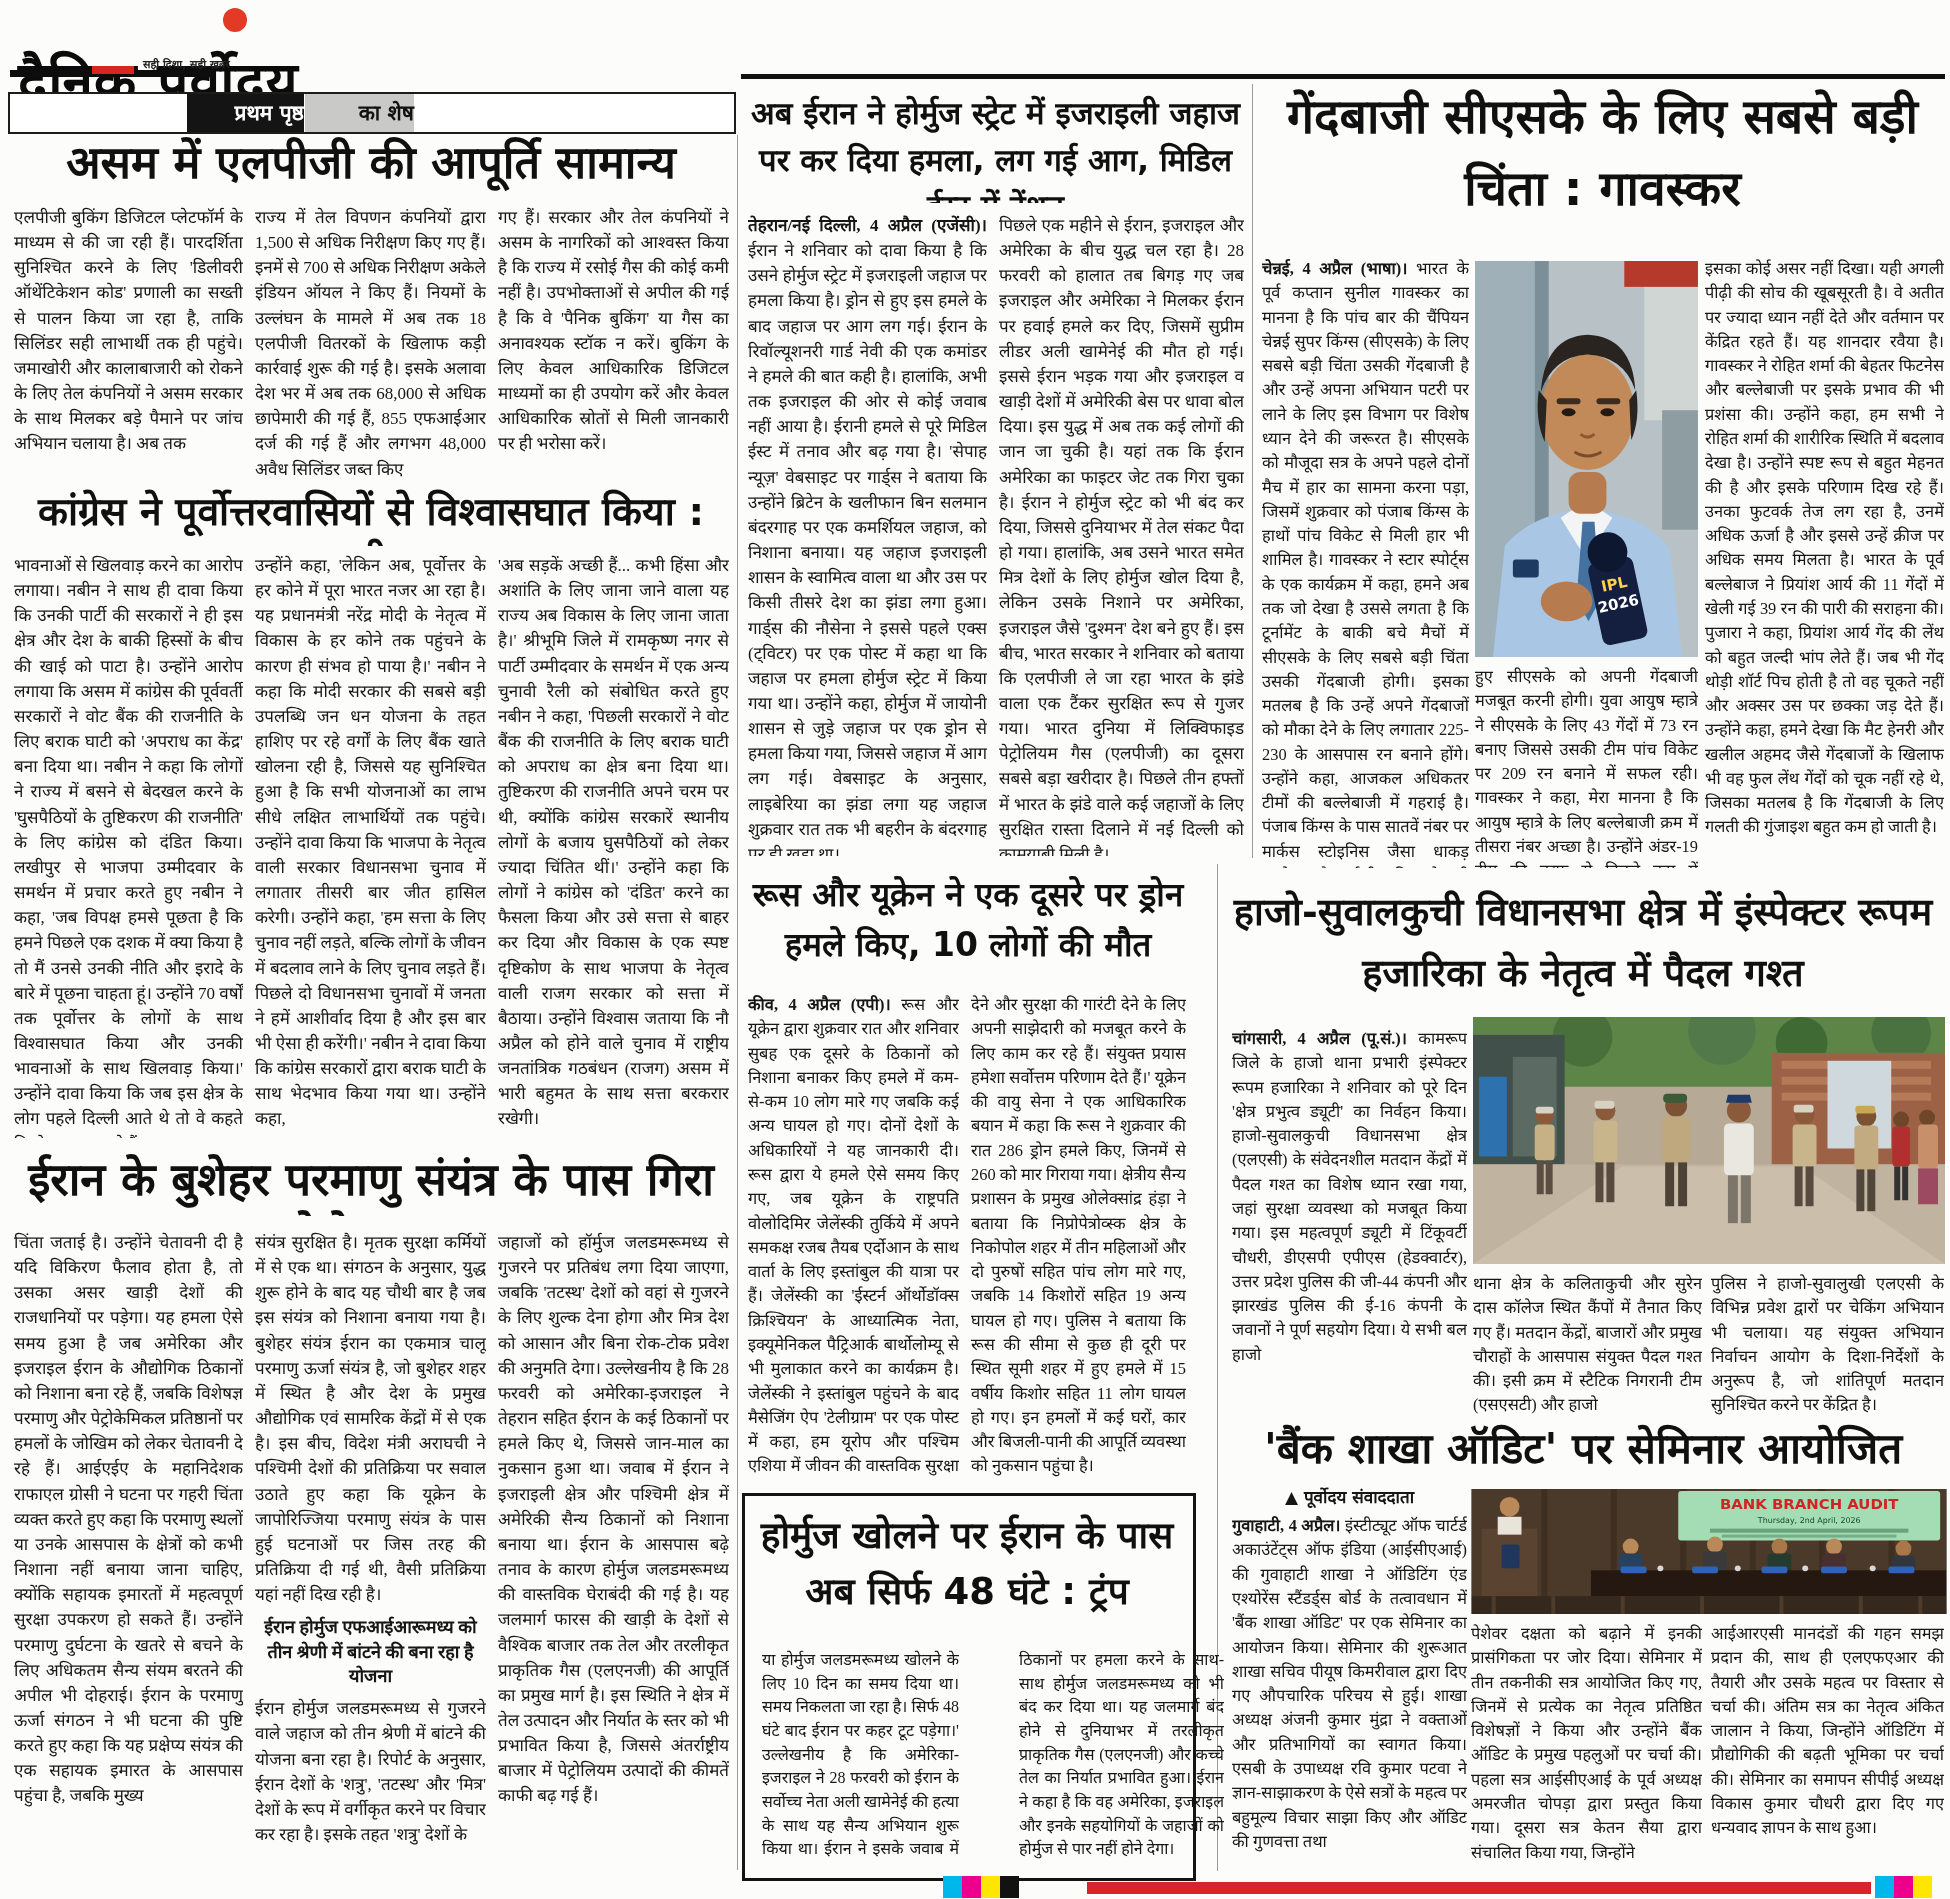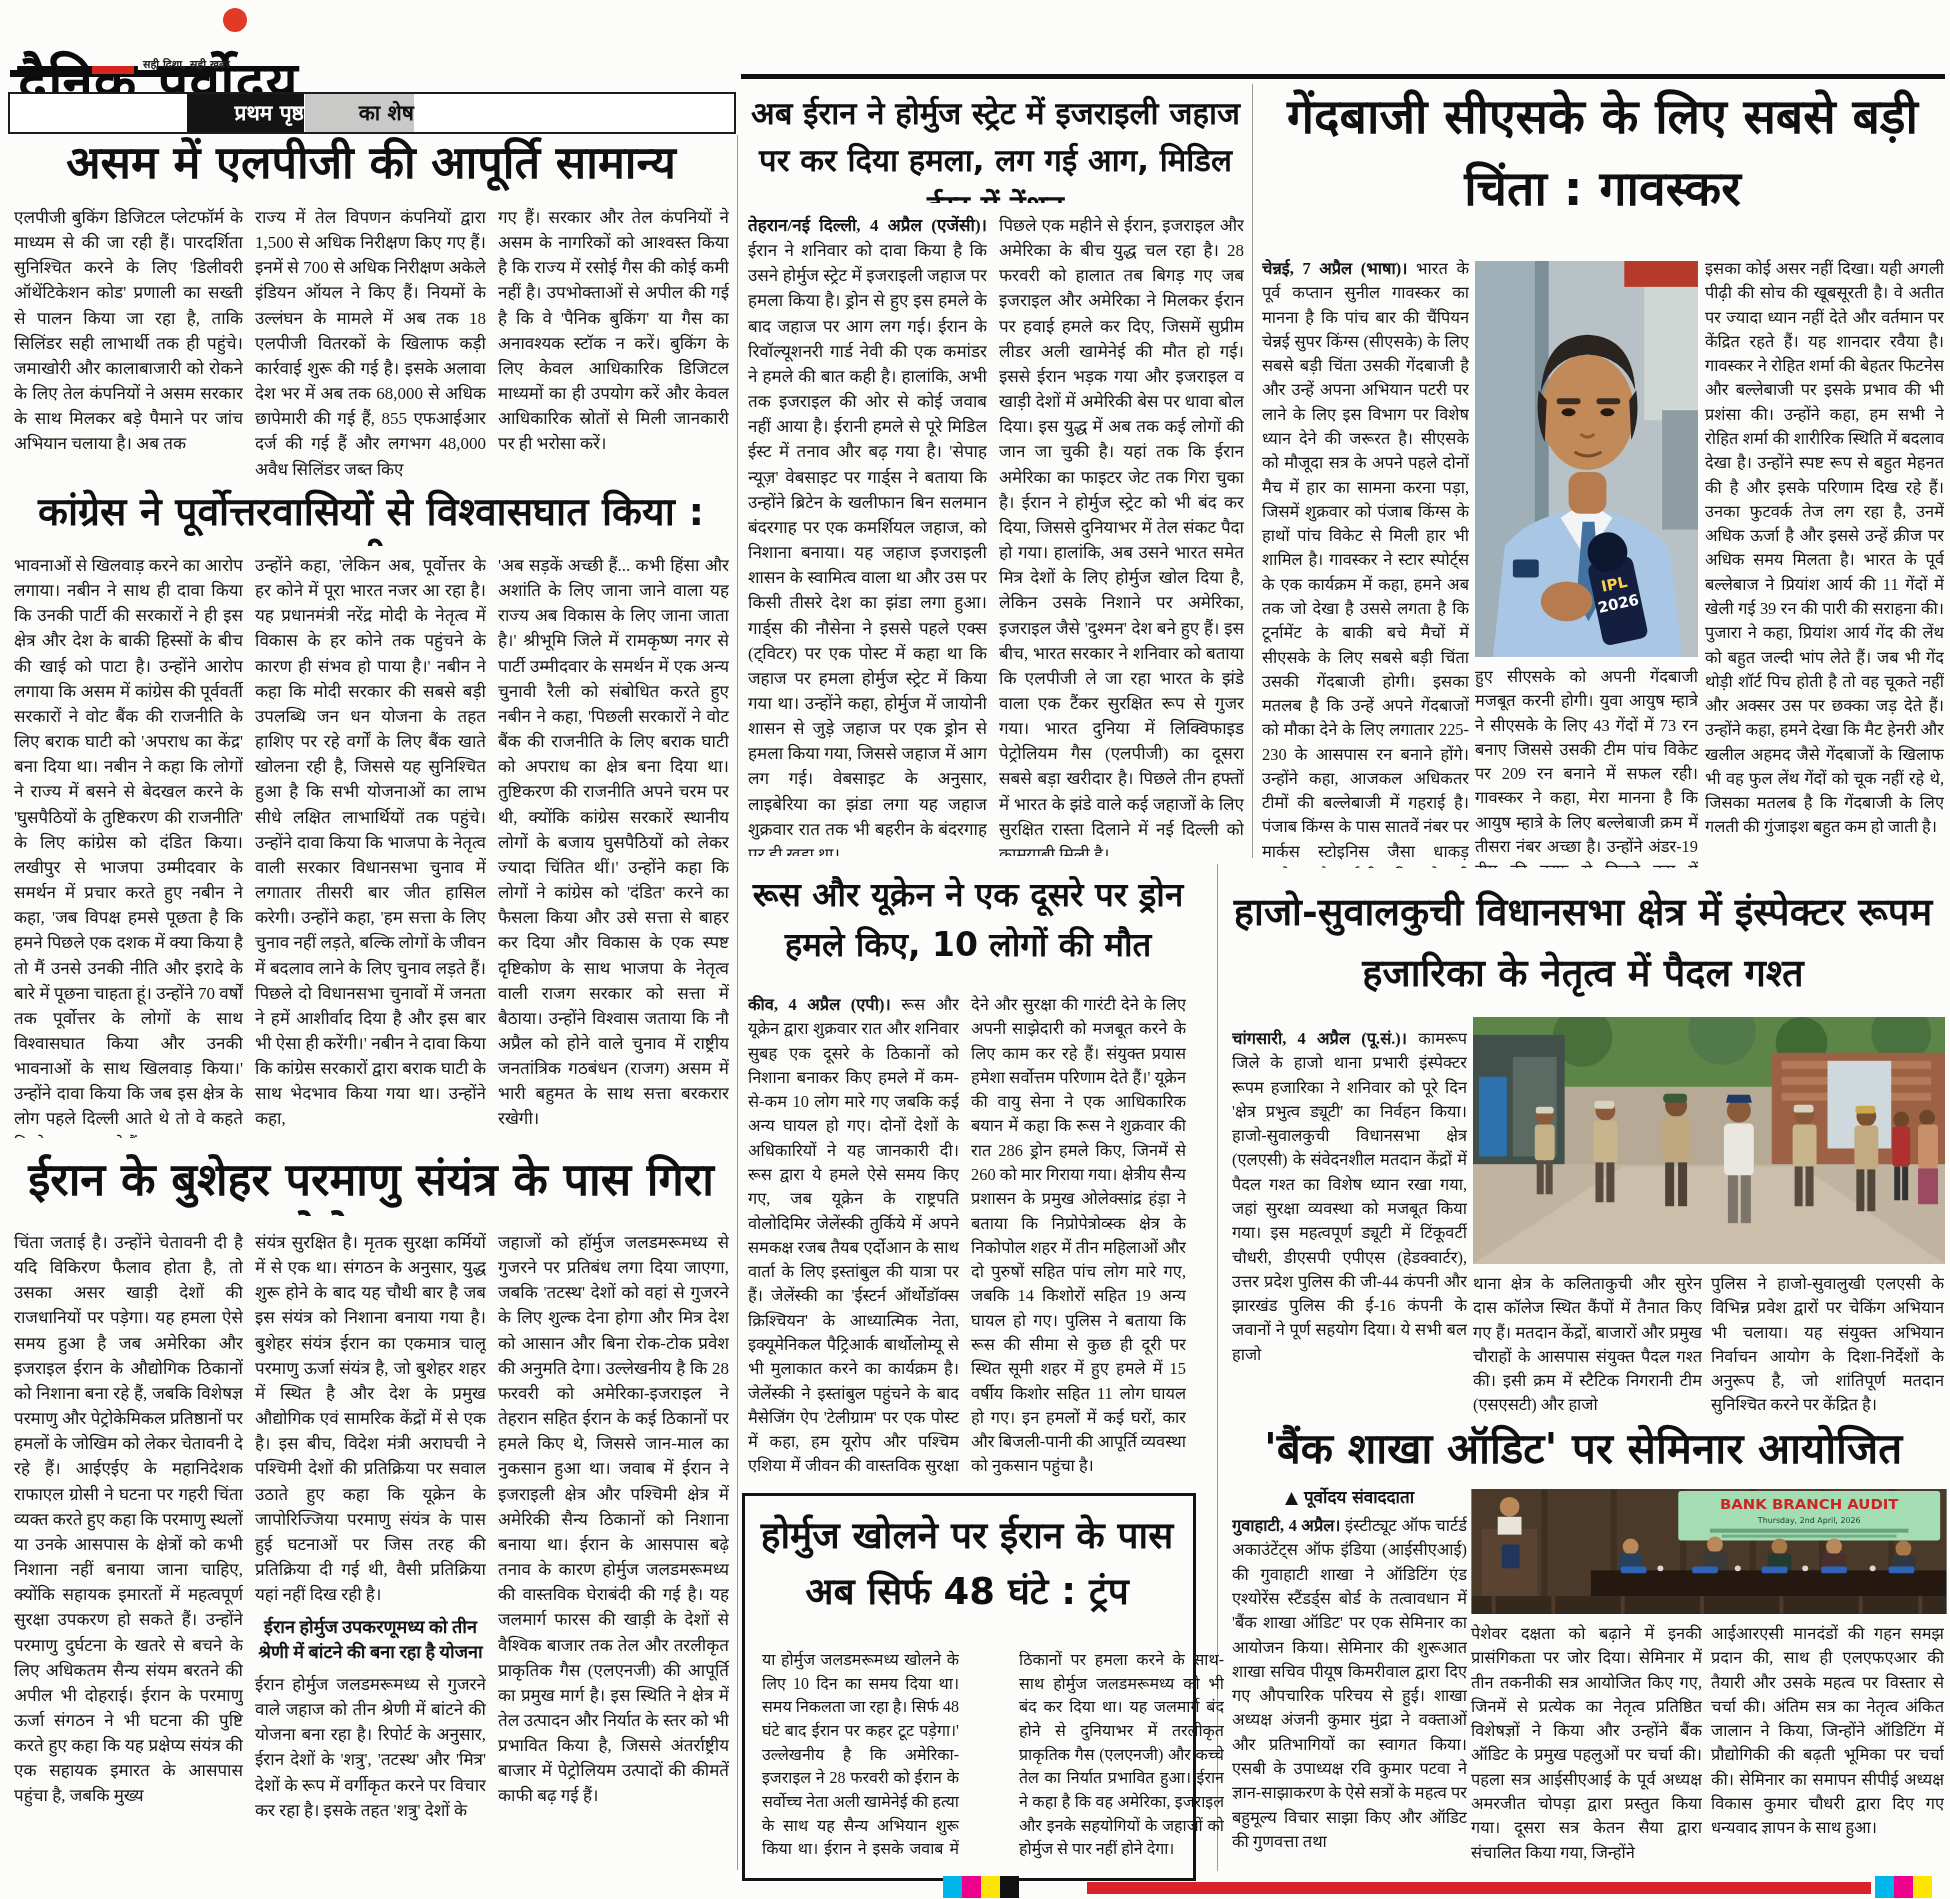--- a/index.html
+++ b/index.html
@@ -60,21 +60,21 @@
 
   <div class="hl" style="left:8px;top:488px;width:726px;height:58px;font-size:39px;">कांग्रेस ने पूर्वोत्तरवासियों से विश्वासघात किया : नबीन</div>
   <div class="col" style="left:14px;top:553px;width:229px;height:585px;">भावनाओं से खिलवाड़ करने का आरोप लगाया। नबीन ने साथ ही दावा किया कि उनकी पार्टी की सरकारों ने ही इस क्षेत्र और देश के बाकी हिस्सों के बीच की खाई को पाटा है। उन्होंने आरोप लगाया कि असम में कांग्रेस की पूर्ववर्ती सरकारों ने वोट बैंक की राजनीति के लिए बराक घाटी को 'अपराध का केंद्र' बना दिया था। नबीन ने कहा कि लोगों ने राज्य में बसने से बेदखल करने के 'घुसपैठियों के तुष्टिकरण की राजनीति' के लिए कांग्रेस को दंडित किया। लखीपुर से भाजपा उम्मीदवार के समर्थन में प्रचार करते हुए नबीन ने कहा, 'जब विपक्ष हमसे पूछता है कि हमने पिछले एक दशक में क्या किया है तो मैं उनसे उनकी नीति और इरादे के बारे में पूछना चाहता हूं। उन्होंने 70 वर्षों तक पूर्वोत्तर के लोगों के साथ विश्वासघात किया और उनकी भावनाओं के साथ खिलवाड़ किया।' उन्होंने दावा किया कि जब इस क्षेत्र के लोग पहले दिल्ली आते थे तो वे कहते कि वे भारत जा रहे हैं।</div>
   <div class="col" style="left:255px;top:553px;width:231px;height:585px;">उन्होंने कहा, 'लेकिन अब, पूर्वोत्तर के हर कोने में पूरा भारत नजर आ रहा है। यह प्रधानमंत्री नरेंद्र मोदी के नेतृत्व में विकास के हर कोने तक पहुंचने के कारण ही संभव हो पाया है।' नबीन ने कहा कि मोदी सरकार की सबसे बड़ी उपलब्धि जन धन योजना के तहत हाशिए पर रहे वर्गों के लिए बैंक खाते खोलना रही है, जिससे यह सुनिश्चित हुआ है कि सभी योजनाओं का लाभ सीधे लक्षित लाभार्थियों तक पहुंचे। उन्होंने दावा किया कि भाजपा के नेतृत्व वाली सरकार विधानसभा चुनाव में लगातार तीसरी बार जीत हासिल करेगी। उन्होंने कहा, 'हम सत्ता के लिए चुनाव नहीं लड़ते, बल्कि लोगों के जीवन में बदलाव लाने के लिए चुनाव लड़ते हैं। पिछले दो विधानसभा चुनावों में जनता ने हमें आशीर्वाद दिया है और इस बार भी ऐसा ही करेंगी।' नबीन ने दावा किया कि कांग्रेस सरकारों द्वारा बराक घाटी के साथ भेदभाव किया गया था। उन्होंने कहा,</div>
   <div class="col" style="left:498px;top:553px;width:231px;height:585px;">'अब सड़कें अच्छी हैं... कभी हिंसा और अशांति के लिए जाना जाने वाला यह राज्य अब विकास के लिए जाना जाता है।' श्रीभूमि जिले में रामकृष्ण नगर से पार्टी उम्मीदवार के समर्थन में एक अन्य चुनावी रैली को संबोधित करते हुए नबीन ने कहा, 'पिछली सरकारों ने वोट बैंक की राजनीति के लिए बराक घाटी को अपराध का क्षेत्र बना दिया था। तुष्टिकरण की राजनीति अपने चरम पर थी, क्योंकि कांग्रेस सरकारें स्थानीय लोगों के बजाय घुसपैठियों को लेकर ज्यादा चिंतित थीं।' उन्होंने कहा कि लोगों ने कांग्रेस को 'दंडित' करने का फैसला किया और उसे सत्ता से बाहर कर दिया और विकास के एक स्पष्ट दृष्टिकोण के साथ भाजपा के नेतृत्व वाली राजग सरकार को सत्ता में बैठाया। उन्होंने विश्वास जताया कि नौ अप्रैल को होने वाले चुनाव में राष्ट्रीय जनतांत्रिक गठबंधन (राजग) असम में भारी बहुमत के साथ सत्ता बरकरार रखेगी।</div>
 
   <div class="hl" style="left:8px;top:1152px;width:726px;height:64px;font-size:45px;">ईरान के बुशेहर परमाणु संयंत्र के पास गिरा प्रोजेक्टाइल</div>
   <div class="col" style="left:14px;top:1230px;width:229px;height:663px;">चिंता जताई है। उन्होंने चेतावनी दी है यदि विकिरण फैलाव होता है, तो उसका असर खाड़ी देशों की राजधानियों पर पड़ेगा। यह हमला ऐसे समय हुआ है जब अमेरिका और इजराइल ईरान के औद्योगिक ठिकानों को निशाना बना रहे हैं, जबकि विशेषज्ञ परमाणु और पेट्रोकेमिकल प्रतिष्ठानों पर हमलों के जोखिम को लेकर चेतावनी दे रहे हैं। आईएईए के महानिदेशक राफाएल ग्रोसी ने घटना पर गहरी चिंता व्यक्त करते हुए कहा कि परमाणु स्थलों या उनके आसपास के क्षेत्रों को कभी निशाना नहीं बनाया जाना चाहिए, क्योंकि सहायक इमारतों में महत्वपूर्ण सुरक्षा उपकरण हो सकते हैं। उन्होंने परमाणु दुर्घटना के खतरे से बचने के लिए अधिकतम सैन्य संयम बरतने की अपील भी दोहराई। ईरान के परमाणु ऊर्जा संगठन ने भी घटना की पुष्टि करते हुए कहा कि यह प्रक्षेप्य संयंत्र की एक सहायक इमारत के आसपास पहुंचा है, जबकि मुख्य</div>
   <div class="col" style="left:255px;top:1230px;width:231px;height:663px;">
     <span>संयंत्र सुरक्षित है। मृतक सुरक्षा कर्मियों में से एक था। संगठन के अनुसार, युद्ध शुरू होने के बाद यह चौथी बार है जब इस संयंत्र को निशाना बनाया गया है। बुशेहर संयंत्र ईरान का एकमात्र चालू परमाणु ऊर्जा संयंत्र है, जो बुशेहर शहर में स्थित है और देश के प्रमुख औद्योगिक एवं सामरिक केंद्रों में से एक है। इस बीच, विदेश मंत्री अराघची ने पश्चिमी देशों की प्रतिक्रिया पर सवाल उठाते हुए कहा कि यूक्रेन के जापोरिज्जिया परमाणु संयंत्र के पास हुई घटनाओं पर जिस तरह की प्रतिक्रिया दी गई थी, वैसी प्रतिक्रिया यहां नहीं दिख रही है।</span>
-    <div class="subhead">ईरान होर्मुज उपकरणूमध्य को तीन श्रेणी में बांटने की बना रहा है योजना</div>
+    <div class="subhead">ईरान होर्मुज एफआईआरूमध्य को तीन श्रेणी में बांटने की बना रहा है योजना</div>
     <span>ईरान होर्मुज जलडमरूमध्य से गुजरने वाले जहाज को तीन श्रेणी में बांटने की योजना बना रहा है। रिपोर्ट के अनुसार, ईरान देशों के 'शत्रु', 'तटस्थ' और 'मित्र' देशों के रूप में वर्गीकृत करने पर विचार कर रहा है। इसके तहत 'शत्रु' देशों के</span>
   </div>
   <div class="col" style="left:498px;top:1230px;width:231px;height:663px;">जहाजों को हॉर्मुज जलडमरूमध्य से गुजरने पर प्रतिबंध लगा दिया जाएगा, जबकि 'तटस्थ' देशों को वहां से गुजरने के लिए शुल्क देना होगा और मित्र देश को आसान और बिना रोक-टोक प्रवेश की अनुमति देगा। उल्लेखनीय है कि 28 फरवरी को अमेरिका-इजराइल ने तेहरान सहित ईरान के कई ठिकानों पर हमले किए थे, जिससे जान-माल का नुकसान हुआ था। जवाब में ईरान ने इजराइली क्षेत्र और पश्चिमी क्षेत्र में अमेरिकी सैन्य ठिकानों को निशाना बनाया था। ईरान के आसपास बढ़े तनाव के कारण होर्मुज जलडमरूमध्य की वास्तविक घेराबंदी की गई है। यह जलमार्ग फारस की खाड़ी के देशों से वैश्विक बाजार तक तेल और तरलीकृत प्राकृतिक गैस (एलएनजी) की आपूर्ति का प्रमुख मार्ग है। इस स्थिति ने क्षेत्र में तेल उत्पादन और निर्यात के स्तर को भी प्रभावित किया है, जिससे अंतर्राष्ट्रीय बाजार में पेट्रोलियम उत्पादों की कीमतें काफी बढ़ गई हैं।</div>
 
   <div class="hl" style="left:744px;top:90px;width:503px;height:113px;font-size:31px;line-height:1.5;">अब ईरान ने होर्मुज स्ट्रेट में इजराइली जहाज पर कर दिया हमला, लग गई आग, मिडिल ईस्ट में टेंशन</div>
   <div class="col" style="left:748px;top:213px;width:239px;height:643px;">
     <b class="dl">तेहरान/नई दिल्ली, 4 अप्रैल (एजेंसी)।</b>
     <span>ईरान ने शनिवार को दावा किया है कि उसने होर्मुज स्ट्रेट में इजराइली जहाज पर हमला किया है। ड्रोन से हुए इस हमले के बाद जहाज पर आग लग गई। ईरान के रिवॉल्यूशनरी गार्ड नेवी की एक कमांडर ने हमले की बात कही है। हालांकि, अभी तक इजराइल की ओर से कोई जवाब नहीं आया है। ईरानी हमले से पूरे मिडिल ईस्ट में तनाव और बढ़ गया है। 'सेपाह न्यूज़' वेबसाइट पर गार्ड्स ने बताया कि उन्होंने ब्रिटेन के खलीफान बिन सलमान बंदरगाह पर एक कमर्शियल जहाज, को निशाना बनाया। यह जहाज इजराइली शासन के स्वामित्व वाला था और उस पर किसी तीसरे देश का झंडा लगा हुआ। गार्ड्स की नौसेना ने इससे पहले एक्स (ट्विटर) पर एक पोस्ट में कहा था कि जहाज पर हमला होर्मुज स्ट्रेट में किया गया था। उन्होंने कहा, होर्मुज में जायोनी शासन से जुड़े जहाज पर एक ड्रोन से हमला किया गया, जिससे जहाज में आग लग गई। वेबसाइट के अनुसार, लाइबेरिया का झंडा लगा यह जहाज शुक्रवार रात तक भी बहरीन के बंदरगाह पर ही खड़ा था।</span>
   </div>
   <div class="col" style="left:999px;top:213px;width:245px;height:643px;">पिछले एक महीने से ईरान, इजराइल और अमेरिका के बीच युद्ध चल रहा है। 28 फरवरी को हालात तब बिगड़ गए जब इजराइल और अमेरिका ने मिलकर ईरान पर हवाई हमले कर दिए, जिसमें सुप्रीम लीडर अली खामेनेई की मौत हो गई। इससे ईरान भड़क गया और इजराइल व खाड़ी देशों में अमेरिकी बेस पर धावा बोल दिया। इस युद्ध में अब तक कई लोगों की जान जा चुकी है। यहां तक कि ईरान अमेरिका का फाइटर जेट तक गिरा चुका है। ईरान ने होर्मुज स्ट्रेट को भी बंद कर दिया, जिससे दुनियाभर में तेल संकट पैदा हो गया। हालांकि, अब उसने भारत समेत मित्र देशों के लिए होर्मुज खोल दिया है, लेकिन उसके निशाने पर अमेरिका, इजराइल जैसे 'दुश्मन' देश बने हुए हैं। इस बीच, भारत सरकार ने शनिवार को बताया कि एलपीजी ले जा रहा भारत के झंडे वाला एक टैंकर सुरक्षित रूप से गुजर गया। भारत दुनिया में लिक्विफाइड पेट्रोलियम गैस (एलपीजी) का दूसरा सबसे बड़ा खरीदार है। पिछले तीन हफ्तों में भारत के झंडे वाले कई जहाजों के लिए सुरक्षित रास्ता दिलाने में नई दिल्ली को कामयाबी मिली है।</div>
@@ -86,21 +86,21 @@
   </div>
   <div class="col" style="left:971px;top:993px;width:215px;height:484px;font-size:16.4px;">देने और सुरक्षा की गारंटी देने के लिए अपनी साझेदारी को मजबूत करने के लिए काम कर रहे हैं। संयुक्त प्रयास हमेशा सर्वोत्तम परिणाम देते हैं।' यूक्रेन की वायु सेना ने एक आधिकारिक बयान में कहा कि रूस ने शुक्रवार की रात 286 ड्रोन हमले किए, जिनमें से 260 को मार गिराया गया। क्षेत्रीय सैन्य प्रशासन के प्रमुख ओलेक्सांद्र हंड़ा ने बताया कि निप्रोपेत्रोव्स्क क्षेत्र के निकोपोल शहर में तीन महिलाओं और दो पुरुषों सहित पांच लोग मारे गए, जबकि 14 किशोरों सहित 19 अन्य घायल हो गए। पुलिस ने बताया कि रूस की सीमा से कुछ ही दूरी पर स्थित सूमी शहर में हुए हमले में 15 वर्षीय किशोर सहित 11 लोग घायल हो गए। इन हमलों में कई घरों, कार और बिजली-पानी की आपूर्ति व्यवस्था को नुकसान पहुंचा है।</div>
 
   <div class="boxed" style="left:742px;top:1493px;width:448px;height:382px;"></div>
   <div class="hl" style="left:754px;top:1508px;width:426px;height:125px;font-size:37px;line-height:1.5;">होर्मुज खोलने पर ईरान के पास अब सिर्फ 48 घंटे : ट्रंप</div>
   <div class="col" style="left:762px;top:1648px;width:197px;height:215px;font-size:16px;">या होर्मुज जलडमरूमध्य खोलने के लिए 10 दिन का समय दिया था। समय निकलता जा रहा है। सिर्फ 48 घंटे बाद ईरान पर कहर टूट पड़ेगा।' उल्लेखनीय है कि अमेरिका-इजराइल ने 28 फरवरी को ईरान के सर्वोच्च नेता अली खामेनेई की हत्या के साथ यह सैन्य अभियान शुरू किया था। ईरान ने इसके जवाब में इजराइल एवं खाड़ी देशों में अमेरिका के सैन्य</div>
   <div class="col" style="left:971px;top:1648px;width:205px;height:215px;font-size:16px;margin-left:48px;">ठिकानों पर हमला करने के साथ-साथ होर्मुज जलडमरूमध्य को भी बंद कर दिया था। यह जलमार्ग बंद होने से दुनियाभर में तरलीकृत प्राकृतिक गैस (एलएनजी) और कच्चे तेल का निर्यात प्रभावित हुआ। ईरान ने कहा है कि वह अमेरिका, इजराइल और इनके सहयोगियों के जहाजों को होर्मुज से पार नहीं होने देगा।</div>
 
   <div class="hl" style="left:1258px;top:80px;width:689px;height:167px;font-size:48px;line-height:1.5;">गेंदबाजी सीएसके के लिए सबसे बड़ी चिंता : गावस्कर</div>
   <div class="col" style="left:1262px;top:257px;width:207px;height:611px;font-size:16.4px;">
-    <b class="dl">चेन्नई, 7 अप्रैल (भाषा)।</b>
+    <b class="dl">चेन्नई, 4 अप्रैल (भाषा)।</b>
     <span>भारत के पूर्व कप्तान सुनील गावस्कर का मानना है कि पांच बार की चैंपियन चेन्नई सुपर किंग्स (सीएसके) के लिए सबसे बड़ी चिंता उसकी गेंदबाजी है और उन्हें अपना अभियान पटरी पर लाने के लिए इस विभाग पर विशेष ध्यान देने की जरूरत है। सीएसके को मौजूदा सत्र के अपने पहले दोनों मैच में हार का सामना करना पड़ा, जिसमें शुक्रवार को पंजाब किंग्स के हाथों पांच विकेट से मिली हार भी शामिल है। गावस्कर ने स्टार स्पोर्ट्स के एक कार्यक्रम में कहा, हमने अब तक जो देखा है उससे लगता है कि टूर्नामेंट के बाकी बचे मैचों में सीएसके के लिए सबसे बड़ी चिंता उसकी गेंदबाजी होगी। इसका मतलब है कि उन्हें अपने गेंदबाजों को मौका देने के लिए लगातार 225-230 के आसपास रन बनाने होंगे। उन्होंने कहा, आजकल अधिकतर टीमों की बल्लेबाजी में गहराई है। पंजाब किंग्स के पास सातवें नंबर पर मार्कस स्टोइनिस जैसा धाकड़ बल्लेबाज है। कई टीम की बल्लेबाजी में इस गहराई को देखते</span>
   </div>
 
   <div class="photo" style="left:1475px;top:261px;width:223px;height:396px;">
     <svg width="223" height="396" viewBox="0 0 224 398" xmlns="http://www.w3.org/2000/svg">
       <rect width="224" height="398" fill="#b8c2c6"></rect>
       <rect x="0" y="0" width="60" height="398" fill="#9fb0b8"></rect>
       <rect x="60" y="0" width="14" height="398" fill="#7b8f99"></rect>
       <rect x="170" y="0" width="54" height="160" fill="#cfd6d4"></rect>
       <rect x="150" y="0" width="74" height="26" fill="#b53a2c"></rect>

